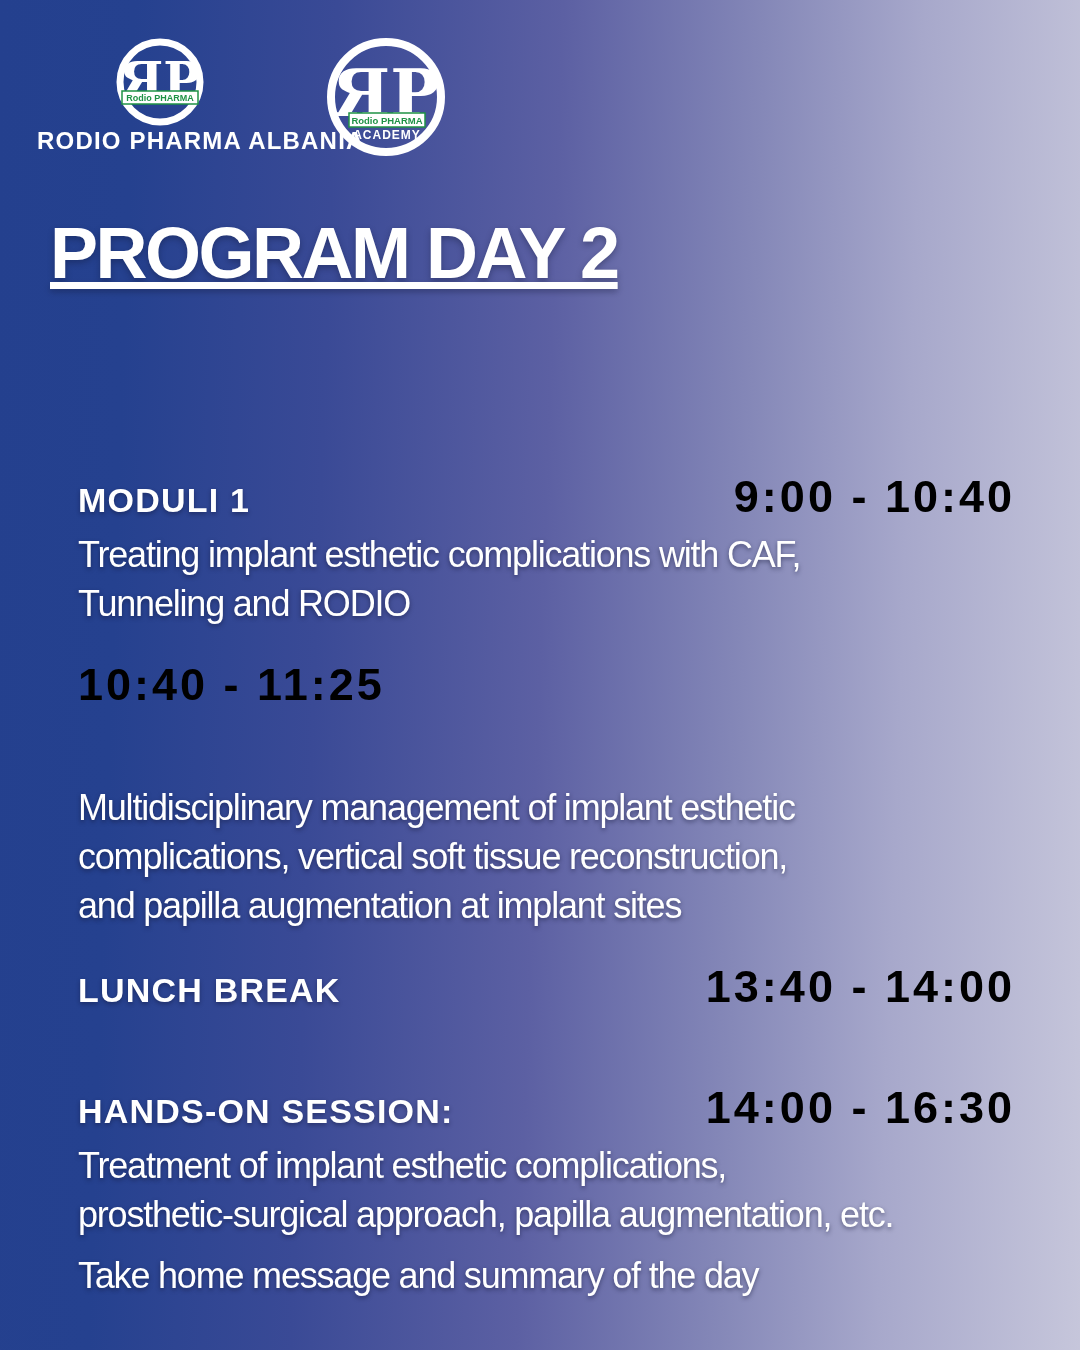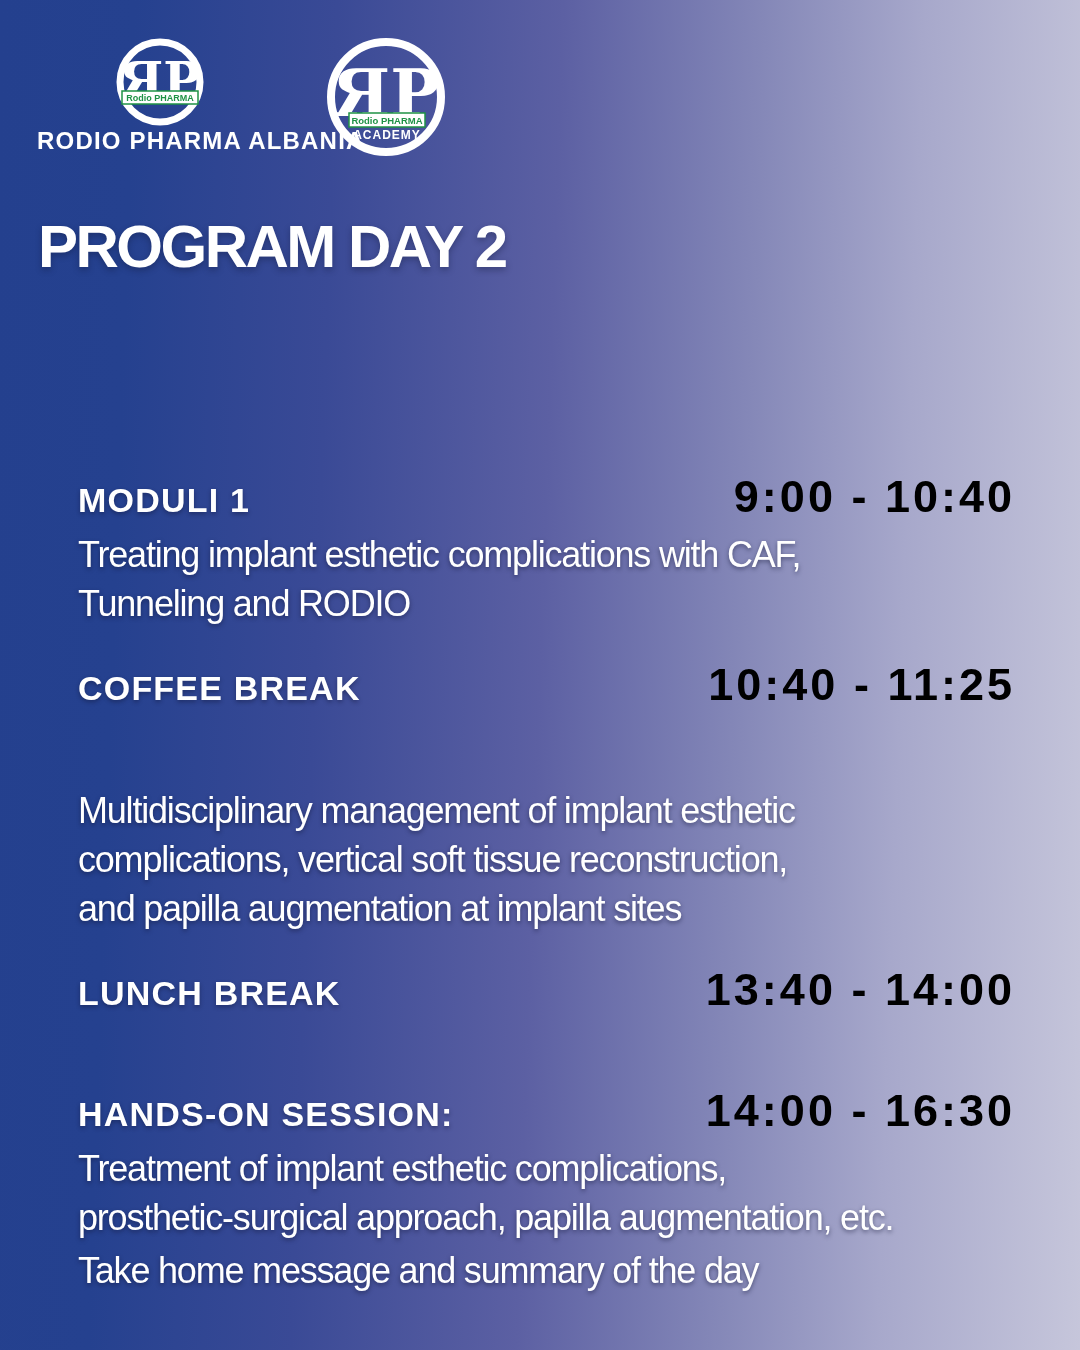--- a/index.html
+++ b/index.html
@@ -19,24 +19,25 @@
   .logo-svg{position:absolute;display:block;}
   .logo-left-svg{left:35px;top:25px;}
   .logo-right-svg{left:304px;top:36px;}
   .brand-caption{
     position:absolute;left:37px;top:127px;
     color:#ffffff;font-weight:bold;font-size:24px;letter-spacing:1.2px;
     white-space:nowrap;
   }
   
   .page-title{
-    position:absolute;left:38px;top:212px;
-    color:#ffffff;font-weight:bold;font-size:60px;letter-spacing:-2.5px;
+    position:absolute;left:50px;top:212px;
+    color:#ffffff;font-weight:bold;font-size:72px;letter-spacing:-2.5px;
     white-space:nowrap;
     text-shadow:0 3px 6px rgba(15,20,50,.35);
+    text-decoration:underline;
   }
   
   .schedule{
     position:absolute;left:78px;top:440px;width:937px;
   }
   .session{margin:0;}
   .session-head{
     display:flex;justify-content:space-between;align-items:baseline;
     line-height:40px;
     margin-top:37px;
@@ -52,21 +53,21 @@
   }
   .session-desc{
     margin-top:10px;
     width:990px;
     color:#ffffff;
     font-size:36px;line-height:49px;letter-spacing:-1.2px;
     font-stretch:condensed;
     white-space:pre-line;
     text-shadow:0 2px 4px rgba(15,20,50,.5);
   }
-  .session-desc.extra{margin-top:4px;}
+  .session-desc.extra{margin-top:12px;}
   .gap-sm{margin-top:28px;}
   .gap-md{margin-top:12px;}
   .gap-lg{margin-top:78px;}
 </style>
 </head>
 <body>
 
 <div class="poster">
 
   <svg class="logo-svg logo-left-svg" width="250" height="135" viewBox="0 0 250 135">
@@ -97,21 +98,20 @@
       <div class="session-head">
         <span class="session-label">MODULI 1</span>
         <span class="session-time">9:00 - 10:40</span>
       </div>
       <div class="session-desc">Treating implant esthetic complications with CAF,
 Tunneling and RODIO</div>
     </div>
 
     <div class="session gap-sm">
       <div class="session-head">
-        <span class="session-label">COFFEE BREAK</span>
         <span class="session-time">10:40 - 11:25</span>
       </div>
     </div>
 
     <div class="session gap-lg">
       <div class="session-desc">Multidisciplinary management of implant esthetic
 complications, vertical soft tissue reconstruction,
 and papilla augmentation at implant sites</div>
     </div>
 

